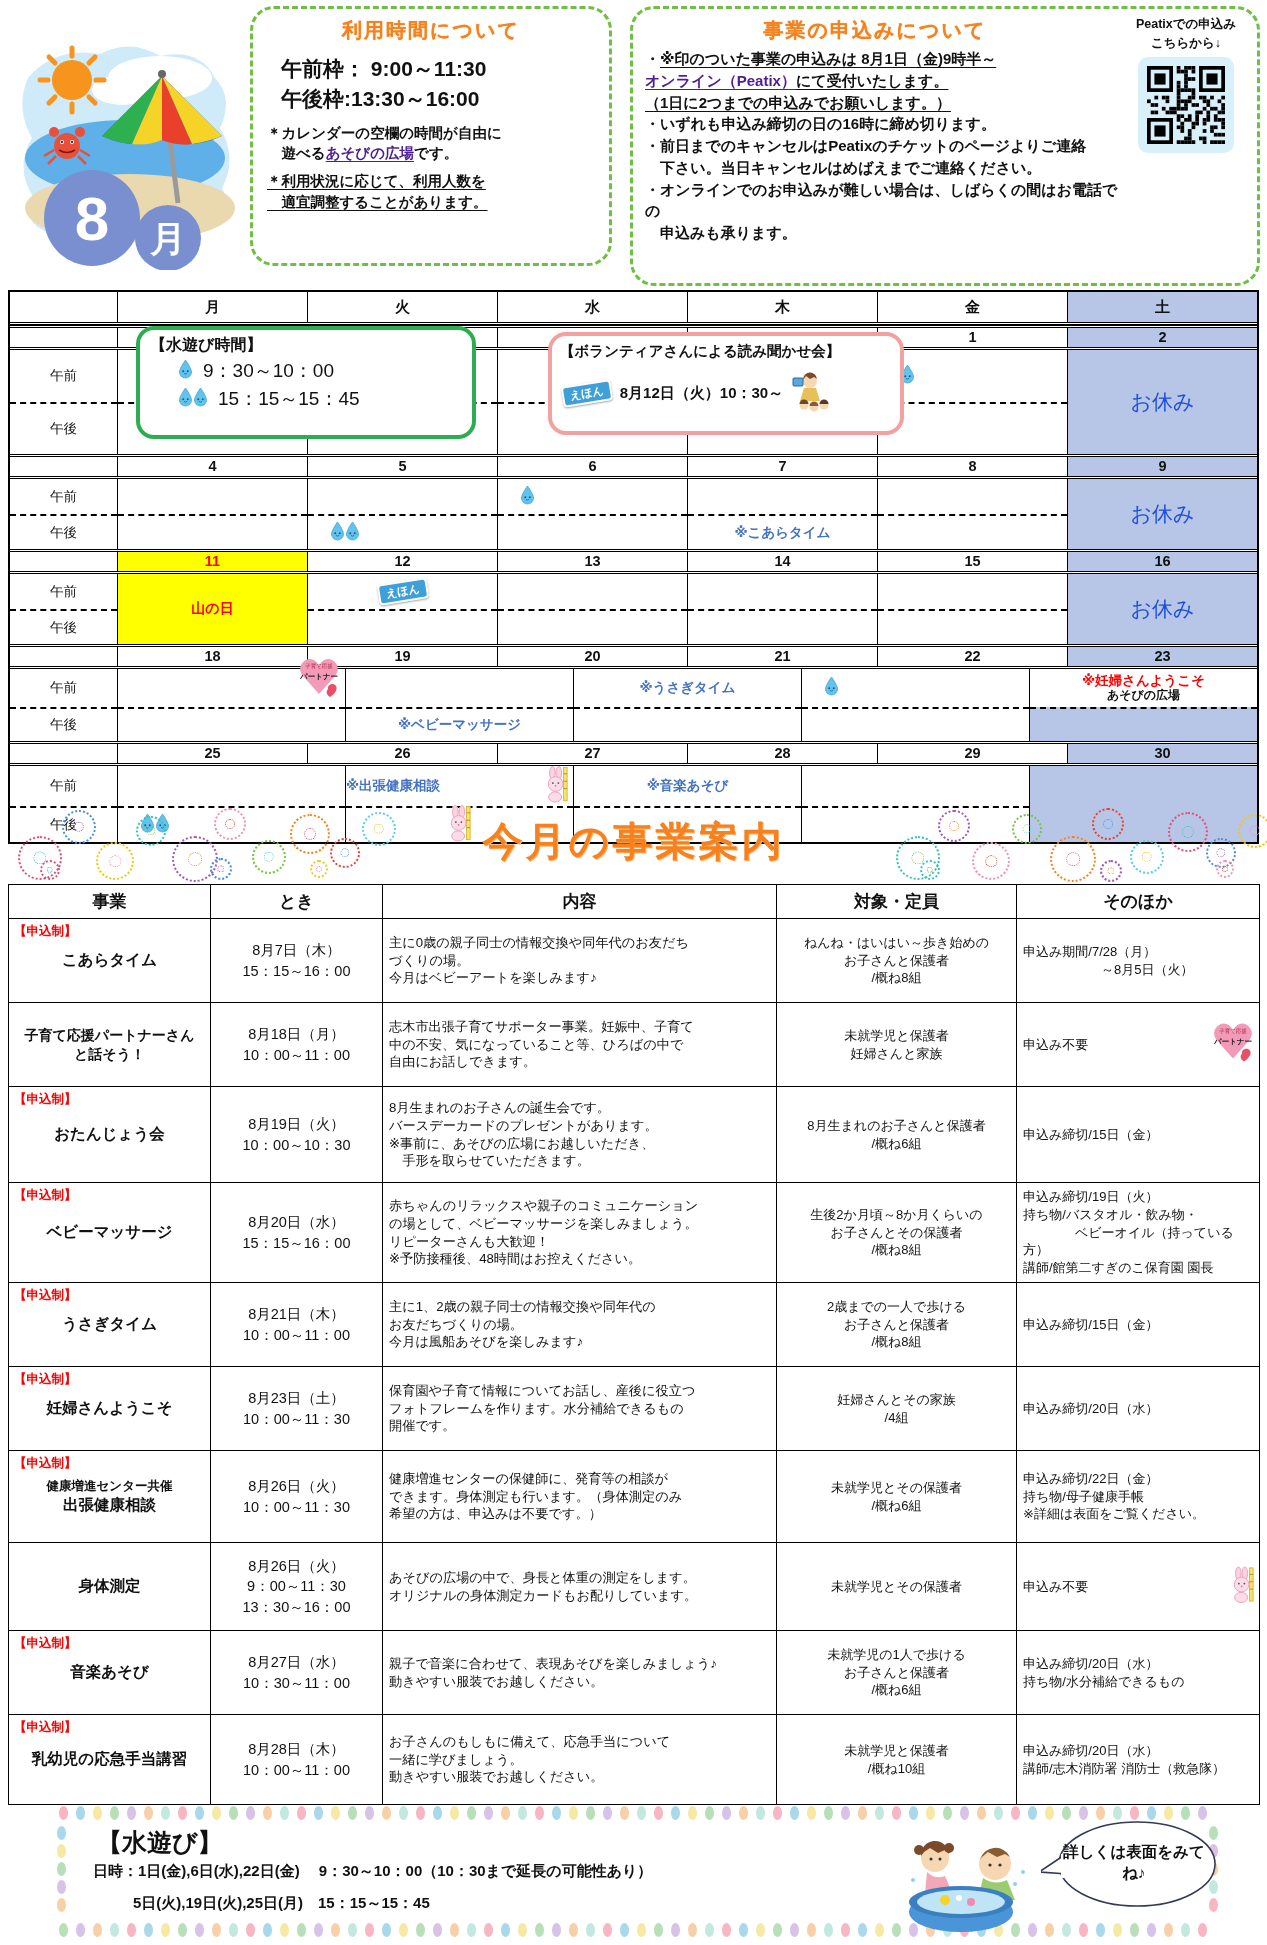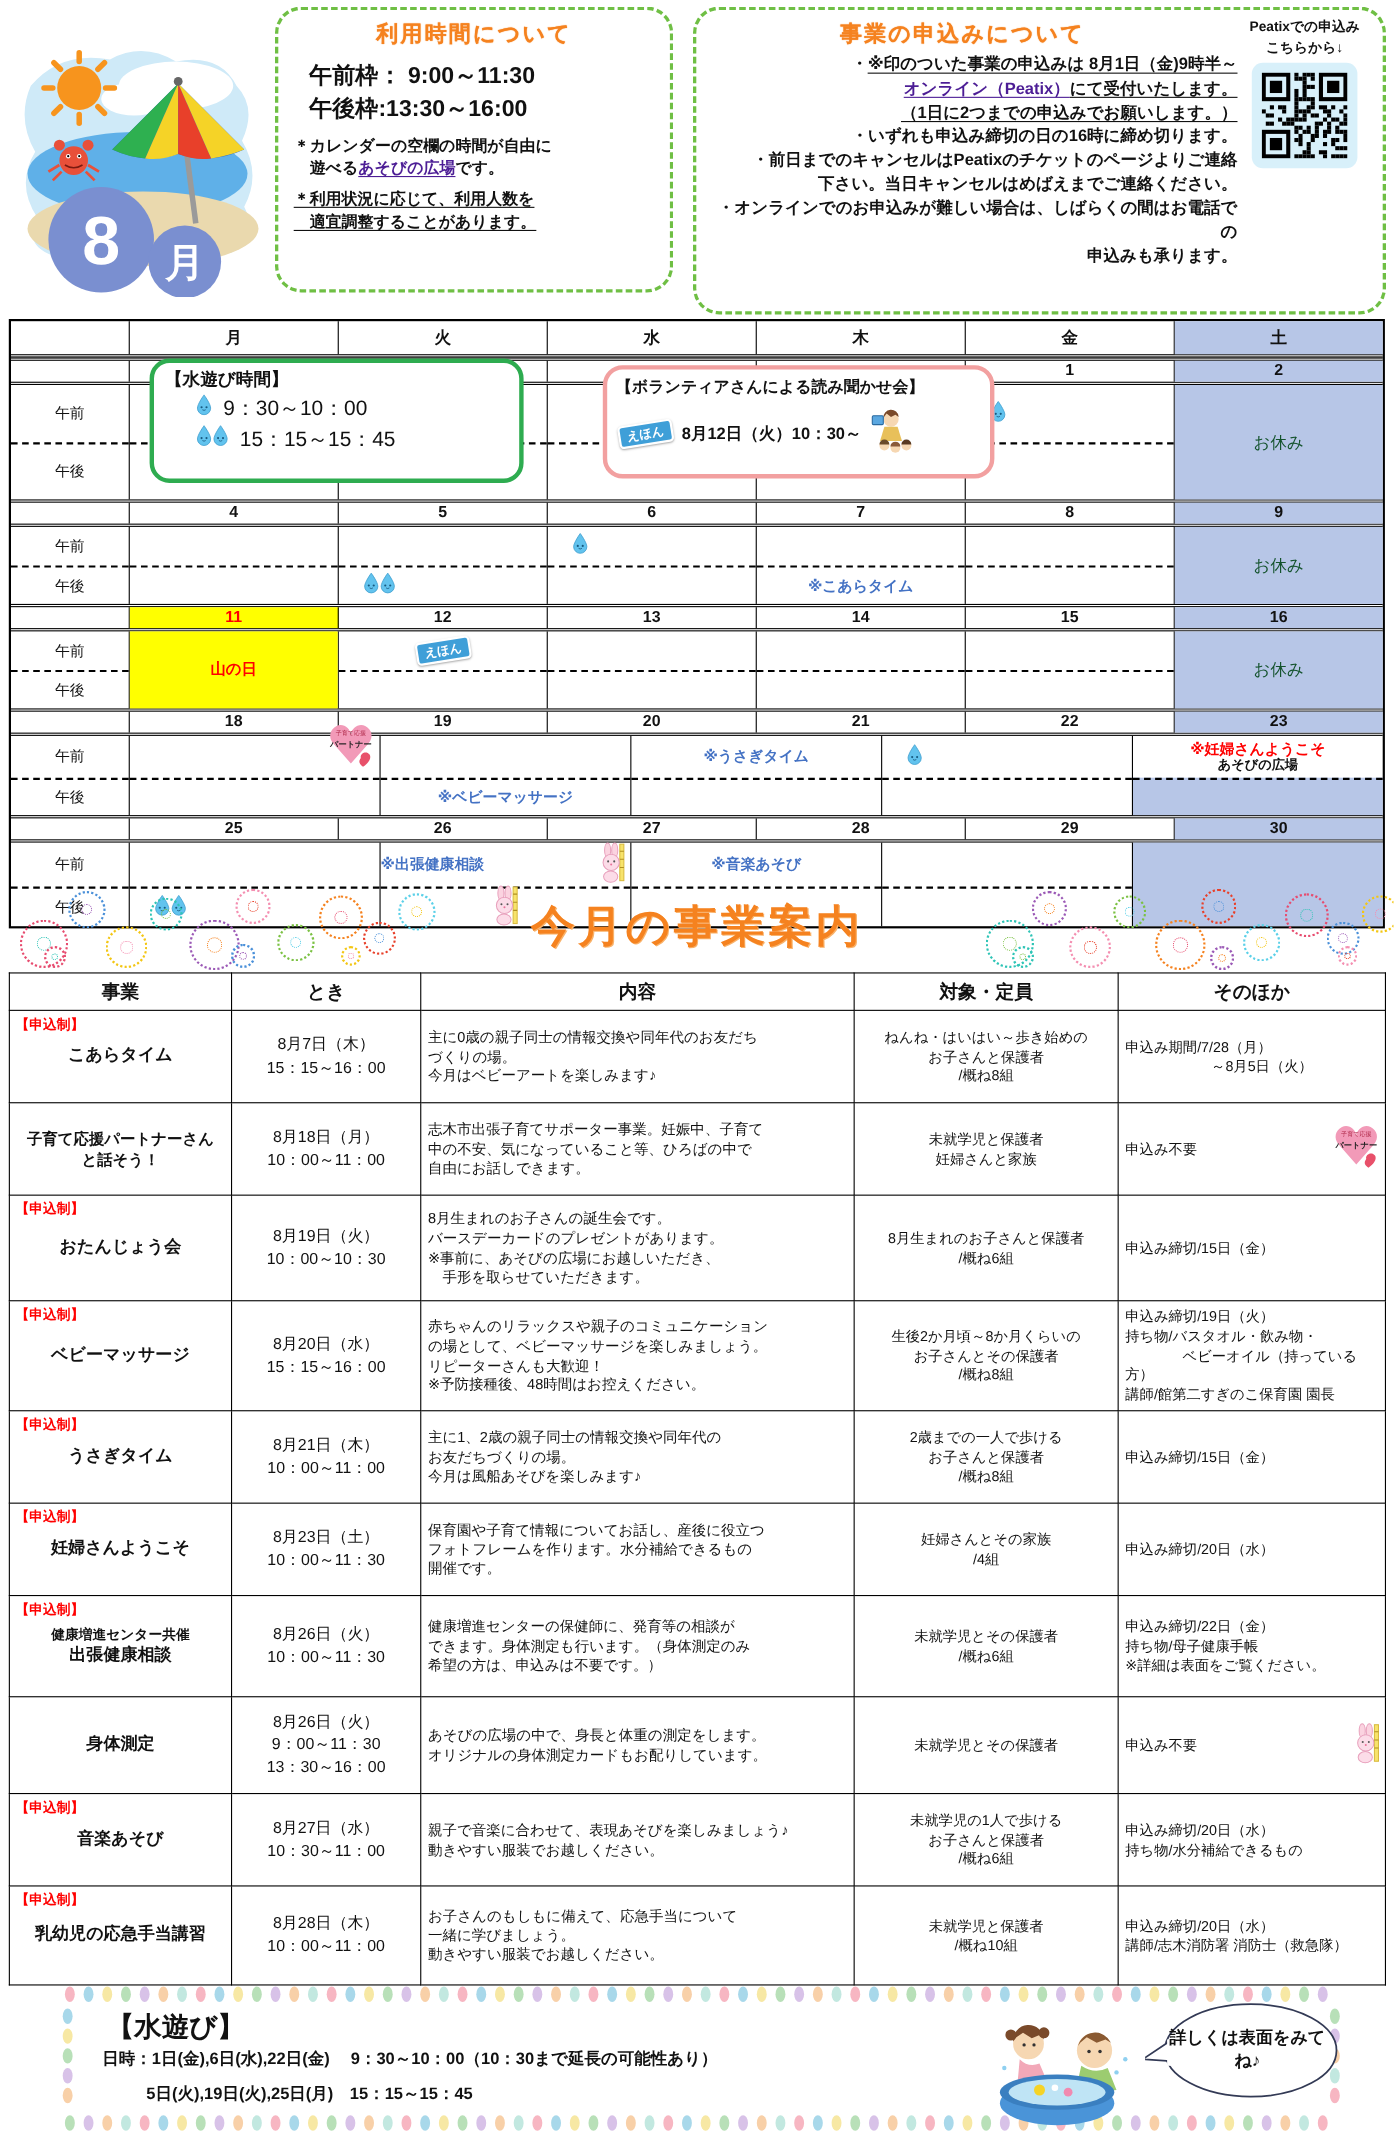--- a/index.html
+++ b/index.html
@@ -34,21 +34,21 @@
   .week:first-of-type .cdates{border-top:none;}
   .satbg{background:#b7c6e7;}
   .holi{background:#ffff00;color:#ff0000;}
   .cbody{display:flex;}
   .cbody .colpair{flex:1;box-sizing:border-box;border-right:1px solid #000;display:flex;flex-direction:column;}
   .cbody .colpair:last-child{border-right:none;}
   .ampart,.pmpart{box-sizing:border-box;position:relative;}
   .pmpart{border-top:2px dashed #000;}
   .labcol{width:108px;flex:0 0 108px;box-sizing:border-box;border-right:1px solid #000;display:flex;flex-direction:column;}
   .labcol div{display:flex;align-items:center;justify-content:center;font-size:13.5px;box-sizing:border-box;}
-  .merged{flex:1;display:flex;align-items:center;justify-content:center;font-size:15px;color:#14532d;}
+  .merged{flex:1;display:flex;align-items:center;justify-content:center;font-size:21px;color:#1d4ed8;}
   .holicell{background:#ffff00;color:#ff0000;font-size:14px;font-weight:bold;}
   .cell-ev{display:flex;align-items:center;justify-content:center;gap:5px;height:100%;}
   .cell-ev.left{justify-content:flex-start;padding-left:22px;}
   .evtext{color:#4472c4;font-weight:bold;font-size:13.5px;}
   .evtext.small{font-size:12px;}
   .satlines{display:flex;flex-direction:column;align-items:center;justify-content:center;height:100%;line-height:1.15;}
   .satlines .l1{color:#ff0000;font-weight:bold;font-size:13.5px;}
   .satlines .l2{color:#111;font-weight:bold;font-size:12px;}
   .ehon{display:inline-block;background:#3f9fd8;color:#fff;font-weight:bold;font-size:11px;padding:1px 6px;
         border:2px solid #fff;border-radius:4px;transform:rotate(-9deg);box-shadow:0 1px 2px rgba(0,0,0,.35);}
@@ -154,21 +154,21 @@
       <div>午後枠:13:30～16:00</div>
     </div>
     <div class="note"><span class="pre">＊カレンダーの空欄の時間が自由に
 　遊べる</span><span class="red u">あそびの広場</span><span>です。</span></div>
     <div class="note u pre">＊利用状況に応じて、利用人数を
 　適宜調整することがあります。</div>
   </div>
 
   <div class="gbox" style="left:630px;top:6px;width:630px;height:280px;">
     <div class="gbox-title" style="margin-right:140px;">事業の申込みについて</div>
-    <div class="bullets" style="width:480px;text-align:right;">
+    <div class="bullets" style="width:480px;">
       <div><span>・</span><span class="u">※印のついた事業の申込みは 8月1日（金)9時半～</span><br>
         <span class="u red">オンライン（Peatix）</span><span class="u">にて受付いたします。</span><br>
         <span class="u">（1日に2つまでの申込みでお願いします。）</span></div>
       <div class="pre">・いずれも申込み締切の日の16時に締め切ります。</div>
       <div class="pre">・前日までのキャンセルはPeatixのチケットのページよりご連絡
 　下さい。当日キャンセルはめばえまでご連絡ください。</div>
       <div class="pre">・オンラインでのお申込みが難しい場合は、しばらくの間はお電話での
 　申込みも承ります。</div>
     </div>
     <div class="qrwrap">

